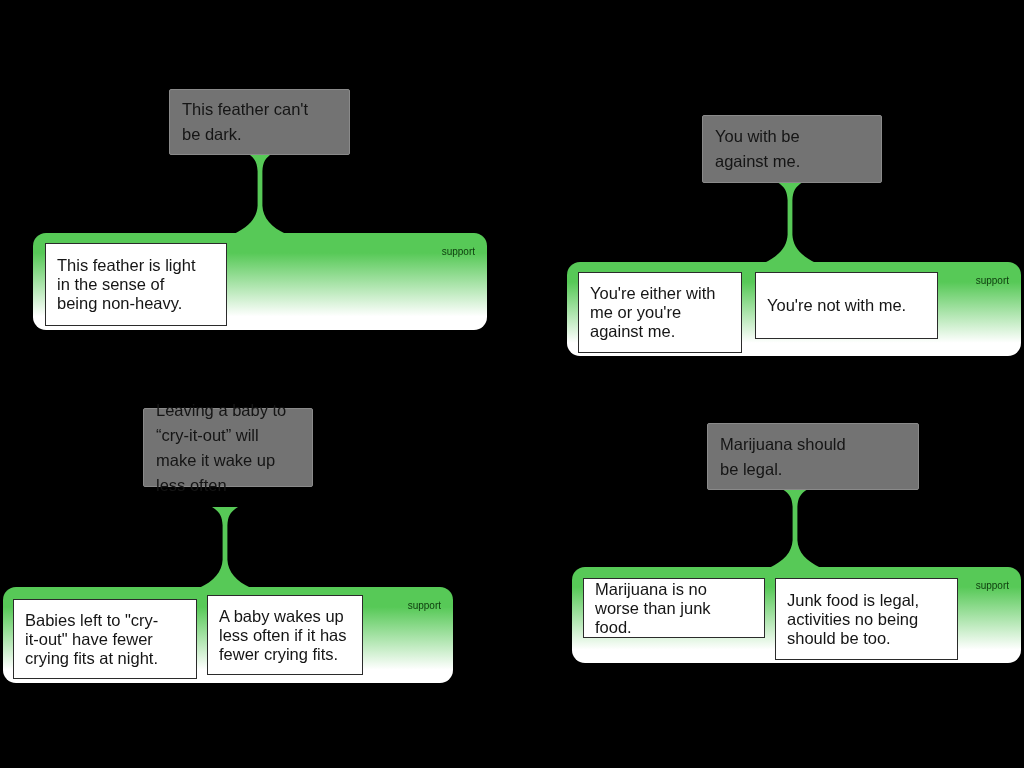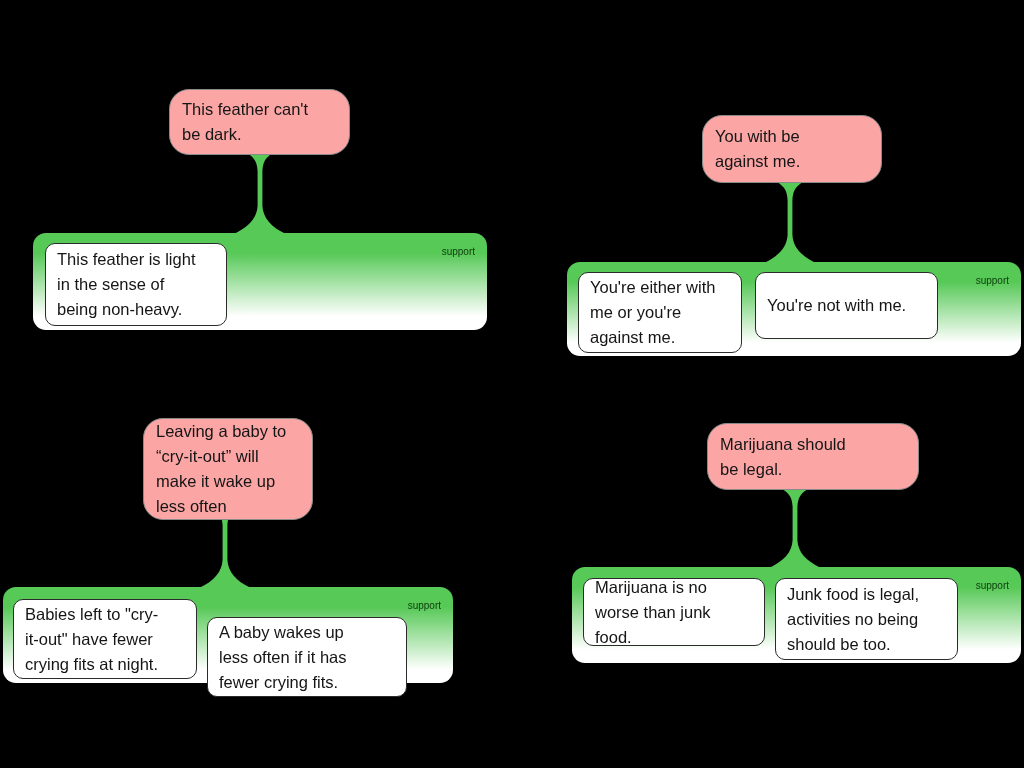--- a/index.html
+++ b/index.html
@@ -17,23 +17,23 @@
     overflow: hidden;
     font-family: "Liberation Sans", "DejaVu Sans", sans-serif;
   }
   .canvas {
     position: relative;
     width: 1024px; height: 768px;
     background: var(--background);
   }
   .claim {
     position: absolute;
-    background: #fca5a5;
+    background: #737373;
     border: 1px solid var(--claim-border);
-    border-radius: 20px;
+    border-radius: 2px;
     display: flex;
     align-items: center;
     padding: 2px 12px;
     font-size: 16.5px;
     line-height: 25px;
     color: var(--text-color);
     white-space: pre-line;
     z-index: 2;
   }
   .funnel {
@@ -50,26 +50,26 @@
   .support-label {
     position: absolute;
     top: 13px; right: 12px;
     font-size: 10px;
     color: var(--label-color);
   }
   .premise {
     position: absolute;
     background: #ffffff;
     border: 1.5px solid var(--box-border);
-    border-radius: 10px;
+    border-radius: 0;
     display: flex;
     align-items: center;
     padding: 2px 11px;
     font-size: 16.5px;
-    line-height: 25px;
+    line-height: 19px;
     color: var(--text-color);
     white-space: pre-line;
   }
 </style>
 </head>
 <body>
 
 <div class="canvas">
 
   <div>
@@ -95,47 +95,47 @@
     <div class="group" style="left:567px;top:262px;width:454px;height:94px">
       <span class="support-label">support</span>
       <div class="premise" style="left:11px;top:10px;width:164px;height:81px">You're either with
 me or you're
 against me.</div>
       <div class="premise" style="left:188px;top:10px;width:183px;height:67px">You're not with me.</div>
     </div>
   </div>
 
   <div>
-    <div class="claim" style="left:143px;top:418px;width:170px;height:102px">Leaving a baby to
+    <div class="claim" style="left:143px;top:408px;width:170px;height:79px">Leaving a baby to
 “cry-it-out” will
 make it wake up
 less often</div>
     <svg class="funnel" style="left:195px;top:507px" width="60" height="81" viewBox="0 0 60 80" preserveAspectRatio="none">
       <path fill="currentColor" d="M17,0 C25,5 27,9 27.6,18 L27.6,52 C27,64 19,73 4,80 L56,80 C41,73 33,64 32.4,52 L32.4,18 C33,9 35,5 43,0 Z"></path>
     </svg>
     <div class="group" style="left:3px;top:587px;width:450px;height:96px">
       <span class="support-label">support</span>
       <div class="premise" style="left:10px;top:12px;width:184px;height:80px">Babies left to "cry-
 it-out" have fewer
 crying fits at night.</div>
-      <div class="premise" style="left:204px;top:30px;width:200px;height:80px">A baby wakes up
+      <div class="premise" style="left:204px;top:8px;width:156px;height:80px">A baby wakes up
 less often if it has
 fewer crying fits.</div>
     </div>
   </div>
 
   <div>
     <div class="claim" style="left:707px;top:423px;width:212px;height:67px">Marijuana should
 be legal.</div>
     <svg class="funnel" style="left:765px;top:489px" width="60" height="79" viewBox="0 0 60 80" preserveAspectRatio="none">
       <path fill="currentColor" d="M17,0 C25,5 27,9 27.6,18 L27.6,52 C27,64 19,73 4,80 L56,80 C41,73 33,64 32.4,52 L32.4,18 C33,9 35,5 43,0 Z"></path>
     </svg>
     <div class="group" style="left:572px;top:567px;width:449px;height:96px">
       <span class="support-label">support</span>
-      <div class="premise" style="left:11px;top:11px;width:182px;height:68px">Marijuana is no
+      <div class="premise" style="left:11px;top:11px;width:182px;height:60px">Marijuana is no
 worse than junk
 food.</div>
       <div class="premise" style="left:203px;top:11px;width:183px;height:82px">Junk food is legal,
 activities no being
 should be too.</div>
     </div>
   </div>
 
 </div>
 

